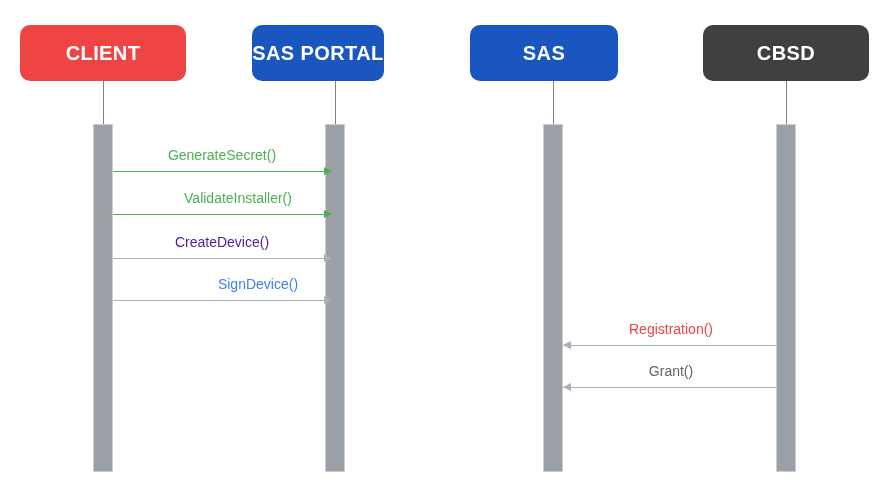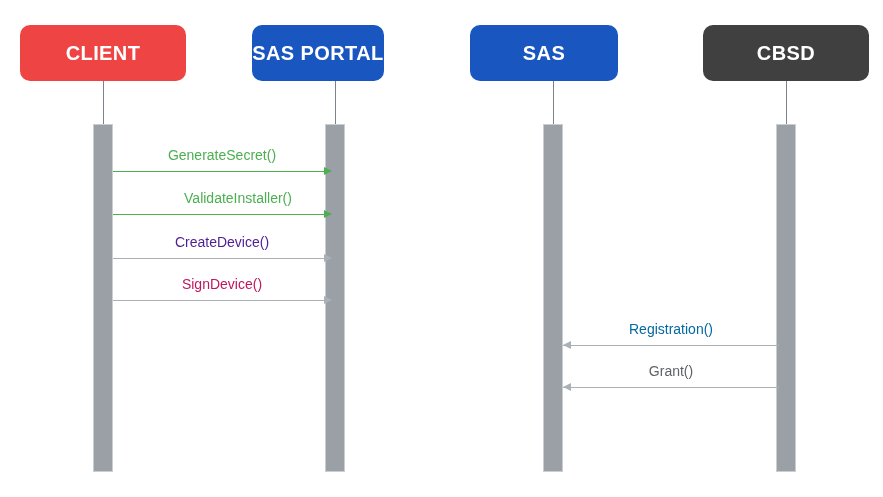--- a/index.html
+++ b/index.html
@@ -96,25 +96,25 @@
   <div class="msg-arrow" style="left:324px; top:167px; border-left:8px solid #4caf50;"></div>
 
   <div class="msg-label" style="left:129px; top:190px; width:218px; font-size:14px; color:#4caf50;">ValidateInstaller()</div>
   <div class="msg-line" style="left:113px; top:214px; width:218px; background:#4caf50;"></div>
   <div class="msg-arrow" style="left:324px; top:210px; border-left:8px solid #4caf50;"></div>
 
   <div class="msg-label" style="left:113px; top:234px; width:218px; font-size:14px; color:#4c1d95;">CreateDevice()</div>
   <div class="msg-line" style="left:113px; top:258px; width:218px; background:#aab0b6;"></div>
   <div class="msg-arrow" style="left:324px; top:254px; border-left:8px solid #aab0b6;"></div>
 
-  <div class="msg-label" style="left:113px; top:276px; width:218px; font-size:14px; color:#be185d;">SignDevice()</div>
+  <div class="msg-label" style="left:113px; top:276px; width:218px; font-size:14px; color:#3b82f6;padding-left:36px;">SignDevice()</div>
   <div class="msg-line" style="left:113px; top:300px; width:218px; background:#aab0b6;"></div>
   <div class="msg-arrow" style="left:324px; top:296px; border-left:8px solid #aab0b6;"></div>
 
-  <div class="msg-label" style="left:563px; top:321px; width:216px; font-size:14px; color:#0369a1;">Registration()</div>
+  <div class="msg-label" style="left:563px; top:321px; width:216px; font-size:14px; color:#ef4444;">Registration()</div>
   <div class="msg-line" style="left:563px; top:345px; width:216px; background:#aab0b6;"></div>
   <div class="msg-arrow" style="left:563px; top:341px; border-right:8px solid #aab0b6;"></div>
 
   <div class="msg-label" style="left:563px; top:363px; width:216px; font-size:14px; color:#5f6368;">Grant()</div>
   <div class="msg-line" style="left:563px; top:387px; width:216px; background:#aab0b6;"></div>
   <div class="msg-arrow" style="left:563px; top:383px; border-right:8px solid #aab0b6;"></div>
 
 </div>
 
 </body></html>

